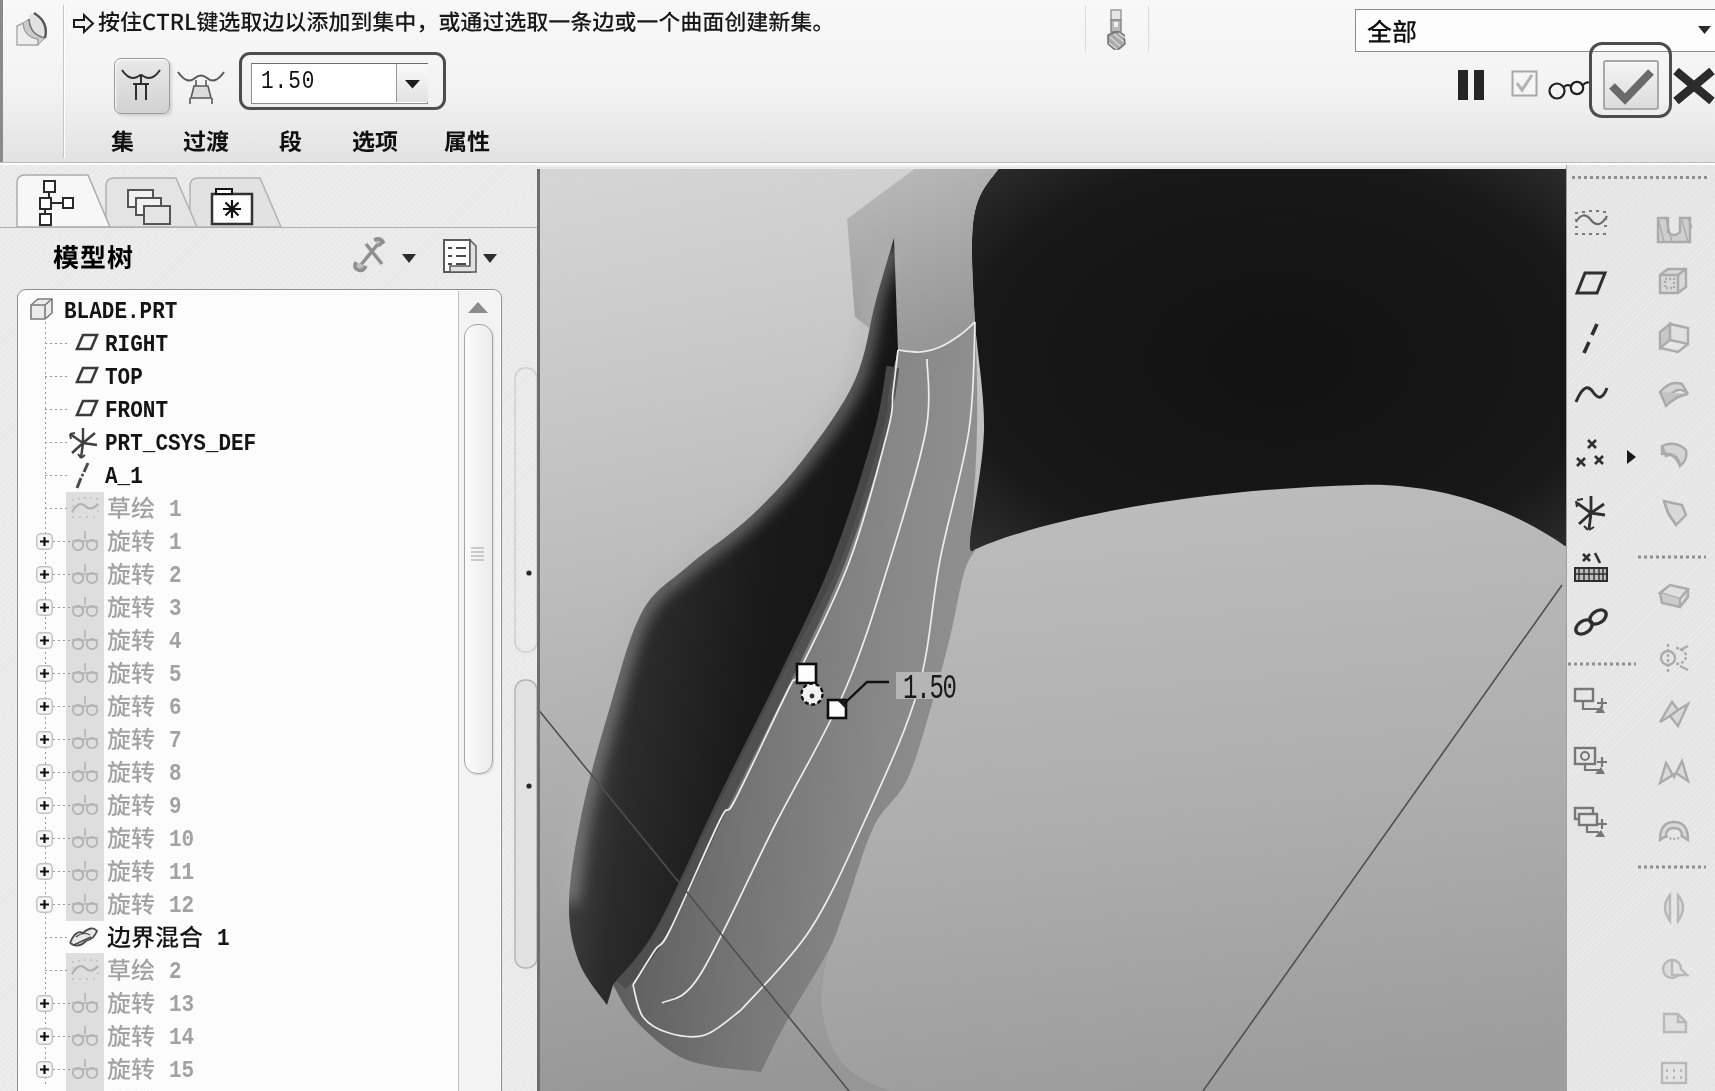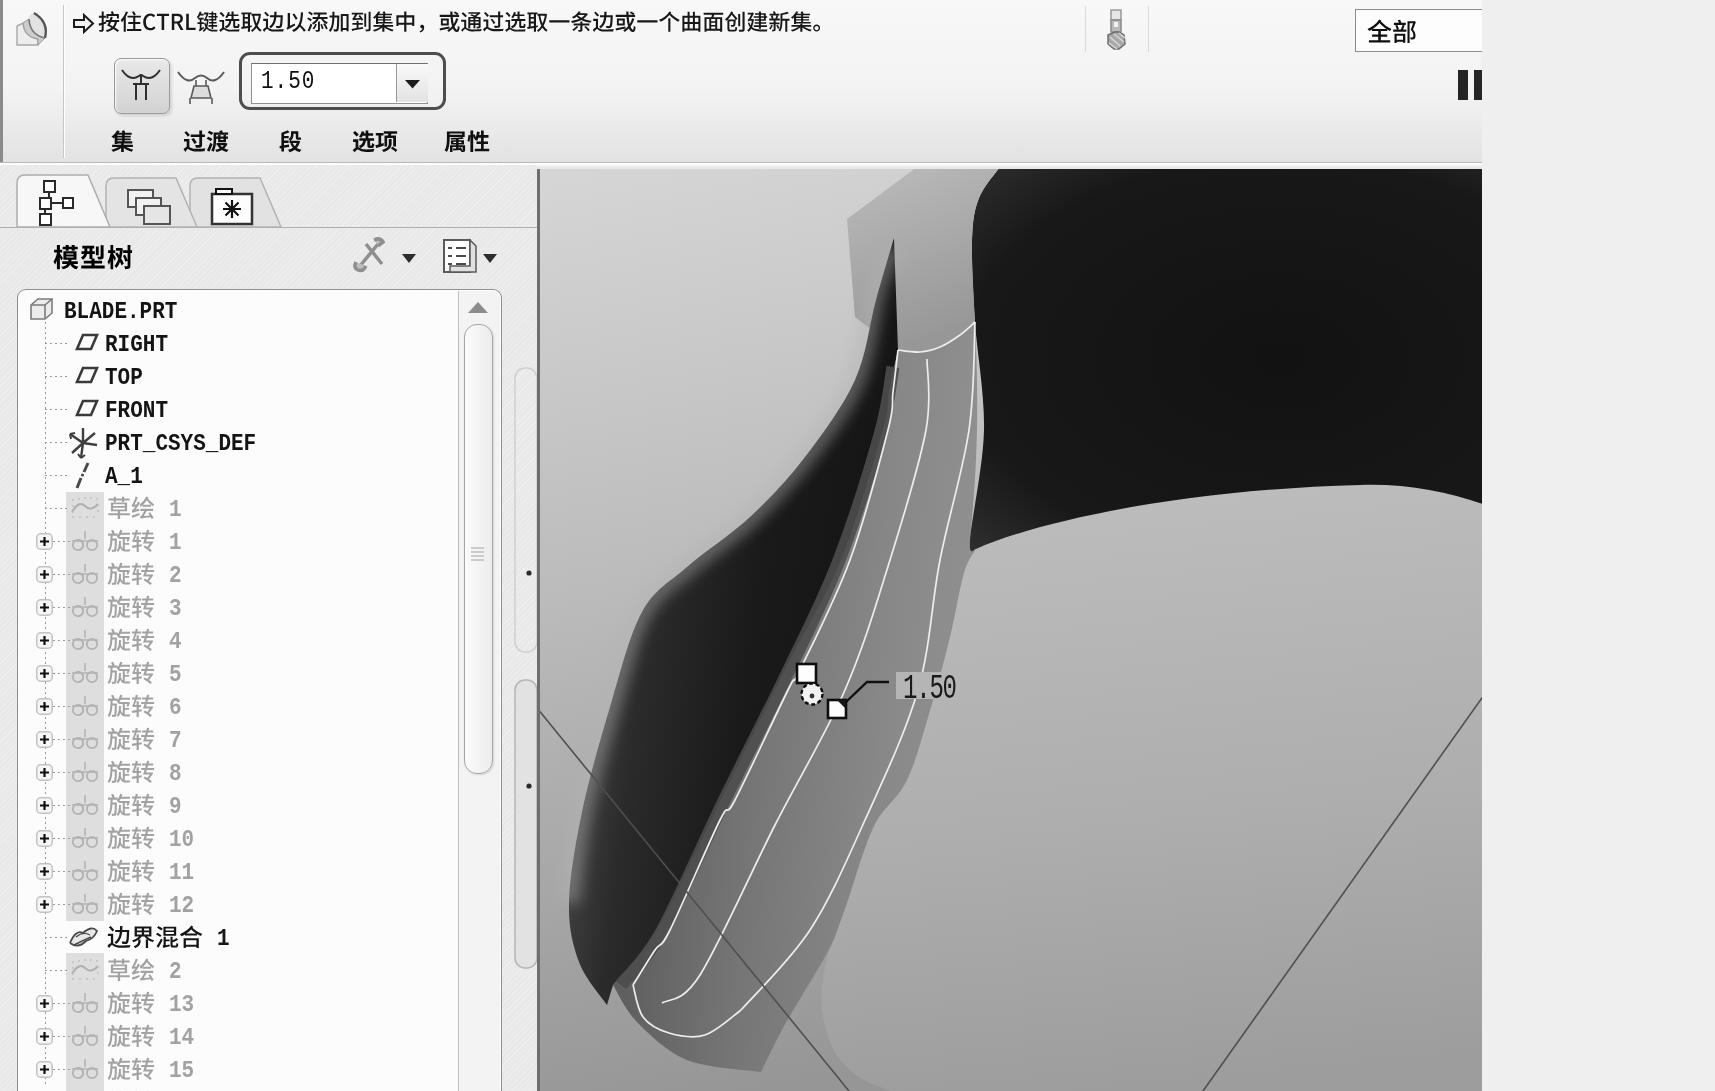--- a/index.html
+++ b/index.html
@@ -1,15 +1,15 @@
 <!DOCTYPE html>
 <html><head><meta charset="utf-8"><style>
 html,body{margin:0;padding:0}
 body{width:1715px;height:1091px;overflow:hidden;font-family:"Liberation Sans",sans-serif;background:#efefef;-webkit-font-smoothing:antialiased}
-#w{position:relative;width:1482px;height:1091px;overflow:hidden}
+#w{position:relative;width:1715px;height:1091px;overflow:hidden}
 .a{position:absolute}
 .ct{position:absolute;overflow:visible}
 .mono{font-family:"Liberation Mono",monospace}
 </style></head><body>
 <div id="w">
 <svg width="0" height="0" style="position:absolute">
       <defs>
 <g id="g_msg">
           <path d="M16.8 -8.1C16.4 -6.2 15.8 -4.8 14.9 -3.6C13.8 -4.1 12.8 -4.7 11.8 -5.2C12.2 -6.1 12.7 -7.1 13.1 -8.1ZM3.7 -18.6V-14.3H0.9V-12.3H3.7V-7.2C2.5 -6.9 1.5 -6.6 0.6 -6.4L1.0 -4.3L3.7 -5.1V-0.4C3.7 -0.1 3.6 -0.0 3.3 -0.0C3.0 0.0 2.1 0.0 1.1 -0.0C1.4 0.5 1.7 1.3 1.7 1.8C3.2 1.8 4.2 1.8 4.8 1.5C5.5 1.2 5.7 0.6 5.7 -0.4V-5.7L8.3 -6.6L8.1 -8.1H10.8C10.3 -6.8 9.6 -5.5 9.1 -4.5C10.4 -3.8 11.9 -3.0 13.4 -2.2C12.0 -1.1 10.1 -0.4 7.8 0.1C8.2 0.5 8.6 1.4 8.8 1.9C11.5 1.2 13.6 0.3 15.2 -1.1C17.0 0.0 18.6 1.0 19.6 1.9L21.1 0.3C20.0 -0.5 18.4 -1.6 16.7 -2.6C17.8 -4.0 18.5 -5.8 19.0 -8.1H21.2V-10.0H13.8C14.2 -11.0 14.6 -12.0 14.8 -13.0L12.7 -13.2C12.4 -12.2 12.0 -11.1 11.6 -10.0H7.8V-8.4L5.7 -7.8V-12.3H7.9V-14.3H5.7V-18.6ZM8.4 -15.9V-11.4H10.4V-14.0H18.9V-11.4H20.9V-15.9H15.9C15.6 -16.7 15.3 -17.8 15.0 -18.7L12.9 -18.3C13.2 -17.6 13.4 -16.7 13.6 -15.9Z M34.0 -18.0C34.7 -16.9 35.5 -15.3 35.8 -14.4L37.8 -15.2C37.5 -16.1 36.7 -17.6 35.9 -18.7ZM27.9 -18.5C26.8 -15.2 24.8 -12.0 22.7 -9.9C23.0 -9.4 23.6 -8.3 23.8 -7.8C24.4 -8.4 25.1 -9.1 25.7 -9.9V1.8H27.8V-13.2C28.6 -14.7 29.3 -16.3 30.0 -17.9ZM29.0 -0.9V1.1H43.3V-0.9H37.3V-5.9H42.3V-7.9H37.3V-12.4H42.9V-14.3H29.5V-12.4H35.2V-7.9H30.3V-5.9H35.2V-0.9Z M52.4 0.3C54.6 0.3 56.2 -0.5 57.5 -2.0L56.1 -3.7C55.2 -2.6 54.0 -1.9 52.6 -1.9C49.7 -1.9 47.9 -4.3 47.9 -8.1C47.9 -11.9 49.8 -14.3 52.6 -14.3C53.9 -14.3 54.9 -13.7 55.8 -12.8L57.2 -14.5C56.2 -15.5 54.6 -16.5 52.6 -16.5C48.5 -16.5 45.2 -13.3 45.2 -8.1C45.2 -2.8 48.4 0.3 52.4 0.3Z M63.6 0.0H66.2V-14.1H71.0V-16.2H58.9V-14.1H63.6Z M76.3 -8.6V-14.1H78.8C81.1 -14.1 82.4 -13.5 82.4 -11.5C82.4 -9.5 81.1 -8.6 78.8 -8.6ZM82.6 0.0H85.5L81.6 -6.9C83.6 -7.5 84.9 -9.0 84.9 -11.5C84.9 -15.0 82.4 -16.2 79.1 -16.2H73.8V0.0H76.3V-6.5H79.0Z M88.2 0.0H97.6V-2.2H90.8V-16.2H88.2Z M99.5 -7.8V-5.9H101.8V-2.1C101.8 -1.0 101.1 -0.2 100.7 0.1C101.0 0.5 101.6 1.2 101.8 1.6C102.1 1.2 102.7 0.7 106.1 -1.8C105.9 -2.1 105.7 -2.8 105.5 -3.3L103.5 -2.0V-5.9H105.9V-7.8H103.5V-10.4H105.7V-12.2H100.7C101.1 -12.9 101.6 -13.6 102.0 -14.4H105.7V-16.3H102.8C103.1 -16.9 103.3 -17.5 103.5 -18.1L101.7 -18.6C101.1 -16.5 100.1 -14.4 98.8 -13.0C99.2 -12.6 99.8 -11.8 100.0 -11.4L100.3 -11.7V-10.4H101.8V-7.8ZM111.2 -16.9V-15.4H113.6V-13.9H110.5V-12.4H113.6V-10.9H111.2V-9.4H113.6V-8.0H111.1V-6.4H113.6V-4.9H110.5V-3.3H113.6V-0.9H115.2V-3.3H119.1V-4.9H115.2V-6.4H118.6V-8.0H115.2V-9.4H118.3V-12.4H119.6V-13.9H118.3V-16.9H115.2V-18.5H113.6V-16.9ZM115.2 -12.4H116.9V-10.9H115.2ZM115.2 -13.9V-15.4H116.9V-13.9ZM106.4 -8.8C106.4 -9.0 106.6 -9.1 106.8 -9.2H108.9C108.7 -7.7 108.5 -6.3 108.2 -5.0C107.9 -5.7 107.6 -6.5 107.4 -7.4L106.1 -6.8C106.5 -5.3 106.9 -4.0 107.5 -3.0C106.8 -1.4 105.9 -0.2 104.7 0.5C105.1 0.9 105.5 1.6 105.7 2.0C106.9 1.2 107.9 0.1 108.6 -1.3C110.5 0.9 113.0 1.5 116.0 1.5H119.1C119.2 1.0 119.5 0.2 119.7 -0.2C118.9 -0.2 116.7 -0.2 116.1 -0.2C113.5 -0.2 111.0 -0.7 109.3 -3.0C110.0 -5.1 110.4 -7.6 110.6 -10.9L109.6 -11.0L109.3 -11.0H108.3C109.2 -12.6 110.1 -14.8 110.8 -16.9L109.7 -17.6L109.1 -17.4H106.1V-15.5H108.5C107.9 -13.7 107.2 -12.1 106.9 -11.6C106.5 -10.9 106.0 -10.3 105.6 -10.2C105.8 -9.9 106.3 -9.2 106.4 -8.8Z M121.5 -16.7C122.8 -15.6 124.3 -14.1 124.9 -13.0L126.6 -14.3C125.9 -15.4 124.4 -16.9 123.1 -17.9ZM130.0 -17.9C129.4 -16.0 128.5 -14.0 127.3 -12.8C127.8 -12.5 128.7 -12.0 129.0 -11.7C129.5 -12.3 130.0 -13.0 130.5 -13.9H133.5V-10.9H127.4V-9.1H131.2C130.9 -6.6 130.0 -4.6 126.8 -3.5C127.3 -3.1 127.9 -2.3 128.1 -1.8C131.8 -3.3 132.9 -5.8 133.3 -9.1H135.2V-4.6C135.2 -2.6 135.6 -2.0 137.4 -2.0C137.8 -2.0 139.0 -2.0 139.4 -2.0C140.9 -2.0 141.4 -2.7 141.6 -5.6C141.0 -5.7 140.2 -6.0 139.8 -6.4C139.7 -4.2 139.6 -3.9 139.2 -3.9C138.9 -3.9 138.0 -3.9 137.8 -3.9C137.3 -3.9 137.2 -4.0 137.2 -4.6V-9.1H141.3V-10.9H135.6V-13.9H140.4V-15.6H135.6V-18.5H133.5V-15.6H131.3C131.5 -16.2 131.7 -16.9 131.9 -17.5ZM126.1 -10.1H121.5V-8.2H124.1V-2.0C123.2 -1.5 122.2 -0.7 121.2 0.1L122.6 2.0C123.8 0.6 125.0 -0.6 125.9 -0.6C126.3 -0.6 127.0 0.0 127.9 0.5C129.4 1.4 131.1 1.6 133.7 1.6C135.9 1.6 139.4 1.5 141.1 1.4C141.1 0.8 141.5 -0.2 141.7 -0.7C139.5 -0.5 136.1 -0.3 133.8 -0.3C131.4 -0.3 129.6 -0.4 128.2 -1.3C127.2 -1.8 126.7 -2.4 126.1 -2.5Z M160.8 -14.2C160.3 -11.3 159.5 -8.6 158.5 -6.4C157.5 -8.7 156.8 -11.4 156.3 -14.2ZM153.5 -16.2V-14.2H154.5C155.1 -10.4 156.0 -7.1 157.3 -4.3C156.1 -2.3 154.6 -0.7 152.9 0.3C153.3 0.7 153.9 1.4 154.2 1.9C155.8 0.8 157.2 -0.6 158.4 -2.3C159.5 -0.7 160.8 0.7 162.3 1.7C162.6 1.2 163.3 0.4 163.7 0.1C162.1 -0.9 160.7 -2.4 159.6 -4.2C161.3 -7.2 162.4 -11.1 163.0 -15.9L161.7 -16.2L161.3 -16.2ZM143.2 -3.0 143.6 -1.0 149.9 -2.1V1.8H152.0V-2.5L153.9 -2.9L153.8 -4.6L152.0 -4.3V-15.7H153.4V-17.6H143.4V-15.7H144.8V-3.3ZM146.7 -15.7H149.9V-13.0H146.7ZM146.7 -11.2H149.9V-8.4H146.7ZM146.7 -6.6H149.9V-4.0L146.7 -3.5Z M166.1 -17.2C167.2 -16.0 168.7 -14.4 169.3 -13.4L171.1 -14.7C170.3 -15.7 168.8 -17.2 167.7 -18.3ZM176.3 -18.3C176.3 -17.1 176.3 -15.9 176.2 -14.8H171.9V-12.7H176.1C175.7 -8.8 174.6 -5.5 171.2 -3.3C171.8 -3.0 172.4 -2.3 172.7 -1.8C176.5 -4.3 177.8 -8.2 178.3 -12.7H182.6C182.4 -7.1 182.1 -4.8 181.6 -4.2C181.4 -4.0 181.1 -3.9 180.7 -3.9C180.2 -3.9 179.0 -3.9 177.7 -4.0C178.1 -3.4 178.4 -2.5 178.4 -1.9C179.7 -1.8 180.9 -1.8 181.6 -1.9C182.4 -2.0 183.0 -2.2 183.5 -2.9C184.2 -3.8 184.5 -6.5 184.8 -13.8C184.8 -14.1 184.8 -14.8 184.8 -14.8H178.4C178.5 -15.9 178.5 -17.1 178.6 -18.3ZM170.0 -11.2H165.2V-9.1H167.9V-2.7C167.0 -2.3 165.9 -1.3 164.8 -0.1L166.3 2.0C167.2 0.5 168.2 -0.9 168.9 -0.9C169.4 -0.9 170.2 -0.2 171.1 0.4C172.7 1.4 174.6 1.6 177.5 1.6C179.8 1.6 183.7 1.5 185.2 1.4C185.3 0.7 185.6 -0.4 185.9 -0.9C183.7 -0.6 180.1 -0.4 177.6 -0.4C175.0 -0.4 173.0 -0.6 171.5 -1.5C170.9 -1.9 170.4 -2.3 170.0 -2.5Z M194.4 -15.5C195.7 -13.9 197.1 -11.6 197.7 -10.2L199.6 -11.3C198.9 -12.7 197.5 -14.8 196.2 -16.4ZM202.9 -17.7C202.5 -8.1 200.9 -2.6 194.1 0.2C194.5 0.6 195.4 1.5 195.6 2.0C198.4 0.7 200.4 -1.0 201.8 -3.2C203.4 -1.5 205.1 0.4 205.9 1.8L207.8 0.4C206.7 -1.1 204.6 -3.3 202.8 -5.1C204.2 -8.3 204.8 -12.4 205.1 -17.6ZM189.4 -0.2C190.0 -0.7 190.9 -1.3 197.2 -4.5C197.1 -4.9 196.8 -5.8 196.7 -6.4L192.0 -4.2V-17.0H189.7V-4.1C189.7 -3.0 188.8 -2.2 188.3 -1.9C188.6 -1.5 189.2 -0.7 189.4 -0.2Z M217.2 -6.3C216.7 -4.6 215.8 -2.8 214.5 -1.7L216.0 -0.6C217.4 -1.9 218.3 -3.9 218.8 -5.7ZM222.4 -5.4C223.0 -3.9 223.7 -2.0 223.8 -0.7L225.5 -1.4C225.3 -2.6 224.6 -4.5 223.9 -6.0ZM225.1 -6.0C226.3 -4.3 227.6 -2.0 228.1 -0.5L229.8 -1.4C229.2 -2.9 228.0 -5.1 226.8 -6.8ZM220.0 -8.6V-0.3C220.0 -0.1 219.9 -0.0 219.6 -0.0C219.3 0.0 218.4 0.0 217.4 -0.0C217.7 0.5 217.9 1.3 218.0 1.8C219.4 1.8 220.4 1.8 221.1 1.5C221.7 1.2 221.9 0.7 221.9 -0.3V-8.6ZM210.1 -16.9C211.4 -16.3 213.0 -15.3 213.7 -14.5L214.9 -16.2C214.1 -16.9 212.6 -17.8 211.3 -18.4ZM209.1 -10.9C210.4 -10.4 212.0 -9.4 212.7 -8.7L213.9 -10.4C213.1 -11.1 211.6 -12.0 210.3 -12.5ZM209.6 0.4 211.4 1.6C212.4 -0.5 213.5 -3.0 214.3 -5.2L212.6 -6.4C211.7 -4.0 210.5 -1.2 209.6 0.4ZM215.6 -17.4V-15.4H220.2C220.0 -14.6 219.8 -13.7 219.4 -12.9H214.6V-11.0H218.4C217.3 -9.3 215.9 -8.0 213.9 -7.0C214.3 -6.6 214.9 -5.9 215.2 -5.5C217.7 -6.7 219.5 -8.7 220.7 -11.0H223.1C224.4 -8.8 226.4 -6.9 228.5 -5.9C228.8 -6.4 229.4 -7.1 229.9 -7.5C228.1 -8.2 226.4 -9.5 225.3 -11.0H229.5V-12.9H221.6C221.9 -13.7 222.2 -14.6 222.4 -15.4H228.7V-17.4Z M242.8 -15.9V1.5H244.8V-0.1H248.5V1.3H250.6V-15.9ZM244.8 -2.1V-13.9H248.5V-2.1ZM234.4 -18.3 234.4 -14.5H231.5V-12.5H234.3C234.2 -7.1 233.6 -2.5 230.9 0.4C231.4 0.7 232.1 1.4 232.5 1.9C235.4 -1.4 236.1 -6.5 236.4 -12.5H239.2C239.1 -4.5 238.9 -1.6 238.4 -0.9C238.2 -0.6 238.0 -0.6 237.7 -0.6C237.3 -0.6 236.4 -0.6 235.4 -0.7C235.8 -0.1 236.0 0.8 236.0 1.4C237.0 1.5 238.0 1.5 238.7 1.4C239.3 1.3 239.8 1.1 240.2 0.4C240.9 -0.6 241.1 -3.9 241.3 -13.5C241.3 -13.8 241.3 -14.5 241.3 -14.5H236.4L236.5 -18.3Z M266.3 -16.6V-3.3H268.2V-16.6ZM270.6 -18.3V-1.1C270.6 -0.7 270.5 -0.6 270.1 -0.5C269.7 -0.5 268.5 -0.5 267.3 -0.6C267.6 -0.0 267.9 0.9 268.0 1.4C269.7 1.4 270.9 1.4 271.6 1.1C272.4 0.7 272.6 0.1 272.6 -1.1V-18.3ZM253.6 -1.1 254.1 0.9C257.0 0.3 261.2 -0.5 265.1 -1.2L265.0 -3.0L260.5 -2.2V-5.3H264.8V-7.1H260.5V-9.3H258.6V-7.1H254.4V-5.3H258.6V-1.9C256.7 -1.6 255.0 -1.3 253.6 -1.1ZM255.0 -9.5C255.6 -9.8 256.4 -9.9 263.0 -10.4C263.2 -10.0 263.4 -9.5 263.6 -9.2L265.2 -10.3C264.6 -11.5 263.2 -13.5 262.0 -15.0L260.5 -14.1C261.0 -13.5 261.5 -12.8 261.9 -12.1L257.0 -11.7C257.9 -12.8 258.7 -14.1 259.3 -15.4H265.2V-17.2H253.8V-15.4H257.0C256.4 -14.0 255.6 -12.8 255.4 -12.4C255.0 -11.9 254.6 -11.5 254.3 -11.4C254.5 -10.9 254.8 -9.9 255.0 -9.5Z M284.3 -6.3V-5.0H275.5V-3.3H282.5C280.4 -1.9 277.5 -0.7 274.9 -0.1C275.3 0.4 275.9 1.1 276.2 1.6C278.9 0.9 282.0 -0.7 284.3 -2.5V1.8H286.4V-2.5C288.6 -0.8 291.7 0.7 294.4 1.5C294.7 1.0 295.3 0.2 295.7 -0.2C293.1 -0.8 290.3 -1.9 288.2 -3.3H295.2V-5.0H286.4V-6.3ZM285.1 -12.0V-10.8H280.1V-12.0ZM284.6 -18.1C284.9 -17.6 285.2 -16.9 285.4 -16.3H281.1C281.5 -17.0 281.9 -17.6 282.3 -18.2L280.1 -18.6C279.2 -16.7 277.4 -14.3 274.9 -12.5C275.4 -12.2 276.1 -11.6 276.4 -11.2C277.0 -11.6 277.5 -12.1 278.0 -12.6V-5.9H280.1V-6.5H294.6V-8.1H287.1V-9.4H293.1V-10.8H287.1V-12.0H293.1V-13.5H287.1V-14.7H294.0V-16.3H287.6C287.4 -17.0 286.9 -18.0 286.5 -18.7ZM285.1 -13.5H280.1V-14.7H285.1ZM285.1 -9.4V-8.1H280.1V-9.4Z M306.2 -18.6V-14.7H298.4V-3.9H300.5V-5.2H306.2V1.8H308.4V-5.2H314.2V-4.0H316.3V-14.7H308.4V-18.6ZM300.5 -7.3V-12.6H306.2V-7.3ZM314.2 -7.3H308.4V-12.6H314.2Z M322.2 2.6C324.7 1.8 326.2 -0.1 326.2 -2.5C326.2 -4.2 325.5 -5.2 324.1 -5.2C323.1 -5.2 322.2 -4.6 322.2 -3.5C322.2 -2.4 323.1 -1.7 324.1 -1.7L324.4 -1.8C324.3 -0.4 323.3 0.6 321.6 1.2Z M341.6 -1.6 342.0 0.5C344.6 -0.1 348.2 -0.9 351.6 -1.6L351.4 -3.6C347.8 -2.9 344.1 -2.1 341.6 -1.6ZM344.8 -9.6H348.8V-6.4H344.8ZM342.9 -11.4V-4.6H350.8V-11.4ZM341.7 -15.2V-13.1H352.5C352.8 -9.7 353.3 -6.4 354.1 -3.8C352.7 -2.1 351.0 -0.7 349.1 0.3C349.6 0.7 350.4 1.5 350.7 1.9C352.3 1.0 353.6 -0.2 354.9 -1.5C355.8 0.6 357.1 1.9 358.7 1.9C360.5 1.9 361.3 0.8 361.6 -3.1C361.0 -3.3 360.3 -3.8 359.8 -4.3C359.7 -1.5 359.4 -0.3 358.9 -0.3C358.0 -0.3 357.2 -1.5 356.5 -3.5C358.1 -5.7 359.3 -8.3 360.3 -11.3L358.2 -11.8C357.6 -9.7 356.8 -7.8 355.7 -6.1C355.3 -8.1 354.9 -10.5 354.7 -13.1H361.1V-15.2H359.4L360.5 -16.4C359.7 -17.1 358.2 -18.0 356.9 -18.5L355.7 -17.3C356.8 -16.7 358.1 -15.9 359.0 -15.2H354.6C354.5 -16.3 354.5 -17.4 354.5 -18.5H352.3C352.3 -17.4 352.3 -16.3 352.4 -15.2Z M363.6 -16.5C364.9 -15.4 366.6 -13.8 367.4 -12.7L368.9 -14.1C368.1 -15.1 366.3 -16.7 365.0 -17.7ZM368.2 -10.3H363.2V-8.3H366.2V-2.5C365.2 -2.1 364.1 -1.2 363.1 -0.1L364.4 1.7C365.4 0.3 366.5 -1.0 367.2 -1.0C367.7 -1.0 368.4 -0.3 369.3 0.2C370.9 1.1 372.7 1.4 375.4 1.4C377.8 1.4 381.6 1.3 383.2 1.1C383.2 0.6 383.5 -0.3 383.7 -0.9C381.5 -0.6 378.0 -0.4 375.5 -0.4C373.0 -0.4 371.1 -0.5 369.7 -1.4C369.0 -1.8 368.6 -2.2 368.2 -2.4ZM370.4 -17.8V-16.2H379.1C378.3 -15.6 377.4 -15.0 376.6 -14.6C375.5 -15.1 374.4 -15.5 373.5 -15.8L372.2 -14.7C373.3 -14.2 374.7 -13.6 376.0 -13.0H370.3V-1.6H372.3V-5.1H375.5V-1.7H377.3V-5.1H380.6V-3.6C380.6 -3.3 380.6 -3.3 380.3 -3.2C380.0 -3.2 379.2 -3.2 378.3 -3.3C378.5 -2.8 378.8 -2.1 378.8 -1.6C380.2 -1.6 381.2 -1.6 381.8 -1.9C382.5 -2.2 382.6 -2.6 382.6 -3.6V-13.0H379.7L379.7 -13.1C379.3 -13.3 378.9 -13.6 378.3 -13.8C379.9 -14.7 381.5 -15.8 382.6 -16.9L381.3 -17.9L380.9 -17.8ZM380.6 -11.5V-9.9H377.3V-11.5ZM372.3 -8.4H375.5V-6.7H372.3ZM372.3 -9.9V-11.5H375.5V-9.9ZM380.6 -8.4V-6.7H377.3V-8.4Z M385.9 -16.9C387.1 -15.7 388.5 -14.1 389.1 -13.0L390.9 -14.2C390.2 -15.3 388.7 -16.8 387.5 -17.9ZM392.6 -10.4C393.7 -9.0 395.0 -7.1 395.6 -6.0L397.4 -7.0C396.7 -8.2 395.3 -10.0 394.2 -11.3ZM390.3 -10.4H385.4V-8.4H388.2V-3.0C387.3 -2.7 386.1 -1.8 385.0 -0.5L386.5 1.5C387.4 0.1 388.5 -1.3 389.2 -1.3C389.7 -1.3 390.4 -0.6 391.4 0.0C392.9 0.9 394.8 1.2 397.6 1.2C399.7 1.2 403.5 1.0 405.0 0.9C405.1 0.3 405.4 -0.7 405.7 -1.3C403.5 -1.1 400.1 -0.9 397.6 -0.9C395.2 -0.9 393.2 -1.0 391.8 -1.9C391.1 -2.3 390.7 -2.6 390.3 -2.9ZM400.1 -18.5V-14.7H391.7V-12.7H400.1V-4.6C400.1 -4.3 399.9 -4.1 399.5 -4.1C399.0 -4.1 397.5 -4.1 395.9 -4.2C396.2 -3.6 396.6 -2.7 396.7 -2.0C398.7 -2.0 400.2 -2.1 401.0 -2.4C401.9 -2.8 402.2 -3.3 402.2 -4.6V-12.7H405.1V-14.7H402.2V-18.5Z M407.5 -16.7C408.8 -15.6 410.3 -14.1 410.9 -13.0L412.6 -14.3C411.9 -15.4 410.4 -16.9 409.1 -17.9ZM416.0 -17.9C415.4 -16.0 414.5 -14.0 413.3 -12.8C413.8 -12.5 414.7 -12.0 415.0 -11.7C415.5 -12.3 416.0 -13.0 416.5 -13.9H419.5V-10.9H413.4V-9.1H417.2C416.9 -6.6 416.0 -4.6 412.8 -3.5C413.3 -3.1 413.9 -2.3 414.1 -1.8C417.8 -3.3 418.9 -5.8 419.3 -9.1H421.2V-4.6C421.2 -2.6 421.6 -2.0 423.4 -2.0C423.8 -2.0 425.0 -2.0 425.4 -2.0C426.9 -2.0 427.4 -2.7 427.6 -5.6C427.0 -5.7 426.2 -6.0 425.8 -6.4C425.7 -4.2 425.6 -3.9 425.2 -3.9C424.9 -3.9 424.0 -3.9 423.8 -3.9C423.3 -3.9 423.2 -4.0 423.2 -4.6V-9.1H427.3V-10.9H421.6V-13.9H426.4V-15.6H421.6V-18.5H419.5V-15.6H417.3C417.5 -16.2 417.7 -16.9 417.9 -17.5ZM412.1 -10.1H407.5V-8.2H410.1V-2.0C409.2 -1.5 408.2 -0.7 407.2 0.1L408.6 2.0C409.8 0.6 411.0 -0.6 411.9 -0.6C412.3 -0.6 413.0 0.0 413.9 0.5C415.4 1.4 417.1 1.6 419.7 1.6C421.9 1.6 425.4 1.5 427.1 1.4C427.1 0.8 427.5 -0.2 427.7 -0.7C425.5 -0.5 422.1 -0.3 419.8 -0.3C417.4 -0.3 415.6 -0.4 414.2 -1.3C413.2 -1.8 412.7 -2.4 412.1 -2.5Z M446.8 -14.2C446.3 -11.3 445.5 -8.6 444.5 -6.4C443.5 -8.7 442.8 -11.4 442.3 -14.2ZM439.5 -16.2V-14.2H440.5C441.1 -10.4 442.0 -7.1 443.3 -4.3C442.1 -2.3 440.6 -0.7 438.9 0.3C439.3 0.7 439.9 1.4 440.2 1.9C441.8 0.8 443.2 -0.6 444.4 -2.3C445.5 -0.7 446.8 0.7 448.3 1.7C448.6 1.2 449.3 0.4 449.7 0.1C448.1 -0.9 446.7 -2.4 445.6 -4.2C447.3 -7.2 448.4 -11.1 449.0 -15.9L447.7 -16.2L447.3 -16.2ZM429.2 -3.0 429.6 -1.0 435.9 -2.1V1.8H438.0V-2.5L439.9 -2.9L439.8 -4.6L438.0 -4.3V-15.7H439.4V-17.6H429.4V-15.7H430.8V-3.3ZM432.7 -15.7H435.9V-13.0H432.7ZM432.7 -11.2H435.9V-8.4H432.7ZM432.7 -6.6H435.9V-4.0L432.7 -3.5Z M451.3 -9.7V-7.4H471.5V-9.7Z M478.7 -4.0C477.6 -2.7 475.7 -1.2 474.2 -0.4C474.6 -0.1 475.3 0.6 475.6 1.1C477.1 0.1 479.2 -1.7 480.3 -3.2ZM486.2 -2.9C487.7 -1.7 489.4 0.1 490.2 1.2L491.8 0.0C491.0 -1.1 489.1 -2.8 487.7 -4.0ZM486.7 -14.9C485.8 -13.9 484.7 -13.0 483.4 -12.2C482.1 -13.0 481.0 -13.8 480.1 -14.8L480.1 -14.9ZM480.5 -18.6C479.4 -16.6 477.1 -14.4 473.9 -12.9C474.4 -12.6 475.0 -11.8 475.4 -11.4C476.6 -12.0 477.8 -12.8 478.7 -13.6C479.5 -12.7 480.4 -11.9 481.4 -11.2C478.9 -10.1 476.0 -9.4 473.1 -9.0C473.4 -8.5 473.8 -7.7 474.0 -7.1C477.3 -7.7 480.6 -8.6 483.4 -10.0C486.0 -8.7 489.0 -7.8 492.4 -7.3C492.7 -7.9 493.2 -8.8 493.7 -9.2C490.6 -9.6 487.8 -10.2 485.5 -11.2C487.3 -12.5 488.9 -14.0 489.9 -15.9L488.5 -16.7L488.1 -16.7H481.7C482.1 -17.2 482.4 -17.7 482.8 -18.2ZM482.3 -8.5V-6.4H475.6V-4.6H482.3V-0.3C482.3 -0.1 482.2 -0.0 481.9 -0.0C481.7 0.0 480.7 0.0 480.0 -0.0C480.2 0.5 480.5 1.2 480.6 1.8C481.9 1.8 482.8 1.8 483.5 1.5C484.2 1.2 484.4 0.7 484.4 -0.3V-4.6H491.3V-6.4H484.4V-8.5Z M496.1 -17.2C497.2 -16.0 498.7 -14.4 499.3 -13.4L501.1 -14.7C500.3 -15.7 498.8 -17.2 497.7 -18.3ZM506.3 -18.3C506.3 -17.1 506.3 -15.9 506.2 -14.8H501.9V-12.7H506.1C505.7 -8.8 504.6 -5.5 501.2 -3.3C501.8 -3.0 502.4 -2.3 502.7 -1.8C506.5 -4.3 507.8 -8.2 508.3 -12.7H512.6C512.4 -7.1 512.1 -4.8 511.6 -4.2C511.4 -4.0 511.1 -3.9 510.7 -3.9C510.2 -3.9 509.0 -3.9 507.7 -4.0C508.1 -3.4 508.4 -2.5 508.4 -1.9C509.7 -1.8 510.9 -1.8 511.6 -1.9C512.4 -2.0 513.0 -2.2 513.5 -2.9C514.2 -3.8 514.5 -6.5 514.8 -13.8C514.8 -14.1 514.8 -14.8 514.8 -14.8H508.4C508.5 -15.9 508.5 -17.1 508.6 -18.3ZM500.0 -11.2H495.2V-9.1H497.9V-2.7C497.0 -2.3 495.9 -1.3 494.8 -0.1L496.3 2.0C497.2 0.5 498.2 -0.9 498.9 -0.9C499.4 -0.9 500.2 -0.2 501.1 0.4C502.7 1.4 504.6 1.6 507.5 1.6C509.8 1.6 513.7 1.5 515.2 1.4C515.3 0.7 515.6 -0.4 515.9 -0.9C513.7 -0.6 510.1 -0.4 507.6 -0.4C505.0 -0.4 503.0 -0.6 501.5 -1.5C500.9 -1.9 500.4 -2.3 500.0 -2.5Z M517.6 -1.6 518.0 0.5C520.6 -0.1 524.2 -0.9 527.6 -1.6L527.4 -3.6C523.8 -2.9 520.1 -2.1 517.6 -1.6ZM520.8 -9.6H524.8V-6.4H520.8ZM518.9 -11.4V-4.6H526.8V-11.4ZM517.7 -15.2V-13.1H528.5C528.8 -9.7 529.3 -6.4 530.1 -3.8C528.7 -2.1 527.0 -0.7 525.1 0.3C525.6 0.7 526.4 1.5 526.7 1.9C528.3 1.0 529.6 -0.2 530.9 -1.5C531.8 0.6 533.1 1.9 534.7 1.9C536.5 1.9 537.3 0.8 537.6 -3.1C537.0 -3.3 536.3 -3.8 535.8 -4.3C535.7 -1.5 535.4 -0.3 534.9 -0.3C534.0 -0.3 533.2 -1.5 532.5 -3.5C534.1 -5.7 535.3 -8.3 536.3 -11.3L534.2 -11.8C533.6 -9.7 532.8 -7.8 531.7 -6.1C531.3 -8.1 530.9 -10.5 530.7 -13.1H537.1V-15.2H535.4L536.5 -16.4C535.7 -17.1 534.2 -18.0 532.9 -18.5L531.7 -17.3C532.8 -16.7 534.1 -15.9 535.0 -15.2H530.6C530.5 -16.3 530.5 -17.4 530.5 -18.5H528.3C528.3 -17.4 528.3 -16.3 528.4 -15.2Z M539.3 -9.7V-7.4H559.5V-9.7Z M570.3 -11.8V1.8H572.4V-11.8ZM571.4 -18.6C569.2 -14.9 565.2 -11.9 561.0 -10.2C561.6 -9.7 562.2 -8.8 562.6 -8.2C565.9 -9.8 569.0 -12.1 571.4 -15.0C574.6 -11.6 577.4 -9.7 580.3 -8.2C580.6 -8.9 581.2 -9.7 581.8 -10.1C578.8 -11.5 575.7 -13.4 572.6 -16.7L573.3 -17.7Z M594.9 -18.3V-14.2H591.6V-18.3H589.6V-14.2H584.4V1.8H586.4V0.5H600.4V1.8H602.4V-14.2H596.9V-18.3ZM586.4 -1.5V-5.9H589.6V-1.5ZM600.4 -1.5H596.9V-5.9H600.4ZM591.6 -1.5V-5.9H594.9V-1.5ZM586.4 -7.9V-12.2H589.6V-7.9ZM600.4 -7.9H596.9V-12.2H600.4ZM591.6 -7.9V-12.2H594.9V-7.9Z M613.2 -7.2H617.3V-5.0H613.2ZM613.2 -8.8V-10.9H617.3V-8.8ZM613.2 -3.4H617.3V-1.2H613.2ZM605.6 -17.2V-15.2H613.9C613.7 -14.4 613.6 -13.6 613.4 -12.8H606.5V1.8H608.5V0.7H622.1V1.8H624.2V-12.8H615.5L616.3 -15.2H625.2V-17.2ZM608.5 -1.2V-10.9H611.3V-1.2ZM622.1 -1.2H619.2V-10.9H622.1Z M644.5 -18.2V-0.7C644.5 -0.3 644.4 -0.2 643.9 -0.2C643.5 -0.2 642.1 -0.2 640.6 -0.2C640.9 0.4 641.2 1.2 641.3 1.8C643.4 1.8 644.7 1.7 645.5 1.4C646.3 1.1 646.6 0.5 646.6 -0.7V-18.2ZM640.2 -16.0V-3.7H642.2V-16.0ZM630.3 -10.5H629.8C631.3 -11.9 632.6 -13.6 633.6 -15.3C635.1 -13.8 636.6 -11.9 637.6 -10.5ZM633.1 -18.6C631.9 -15.8 629.6 -12.7 626.9 -10.8C627.3 -10.5 628.0 -9.7 628.4 -9.3C628.7 -9.6 629.1 -9.9 629.4 -10.2V-1.3C629.4 0.9 630.1 1.5 632.5 1.5C633.0 1.5 635.8 1.5 636.3 1.5C638.4 1.5 639.0 0.6 639.2 -2.5C638.7 -2.6 637.8 -2.9 637.4 -3.2C637.3 -0.7 637.1 -0.3 636.2 -0.3C635.5 -0.3 633.2 -0.3 632.7 -0.3C631.6 -0.3 631.4 -0.4 631.4 -1.3V-8.7H635.6C635.5 -6.4 635.3 -5.4 635.1 -5.1C634.9 -4.9 634.7 -4.9 634.4 -4.9C634.1 -4.9 633.4 -4.9 632.6 -5.0C632.9 -4.5 633.1 -3.8 633.1 -3.3C634.1 -3.2 634.9 -3.2 635.4 -3.3C636.0 -3.3 636.4 -3.5 636.8 -3.9C637.3 -4.5 637.5 -6.0 637.7 -9.8L637.7 -10.3L638.0 -9.9L639.5 -11.3C638.5 -12.8 636.3 -15.2 634.6 -17.1L635.0 -18.0Z M657.0 -16.8V-15.2H660.9V-13.8H655.7V-12.2H660.9V-10.8H656.8V-9.2H660.9V-7.7H656.7V-6.2H660.9V-4.8H655.8V-3.1H660.9V-1.3H662.9V-3.1H669.0V-4.8H662.9V-6.2H668.2V-7.7H662.9V-9.2H667.8V-12.2H669.2V-13.8H667.8V-16.8H662.9V-18.6H660.9V-16.8ZM662.9 -12.2H665.9V-10.8H662.9ZM662.9 -13.8V-15.2H665.9V-13.8ZM650.4 -8.3C650.4 -8.6 651.0 -8.9 651.4 -9.2H653.8C653.6 -7.4 653.2 -5.9 652.7 -4.6C652.2 -5.4 651.8 -6.4 651.4 -7.6L649.9 -7.0C650.4 -5.3 651.0 -3.8 651.9 -2.7C651.1 -1.4 650.2 -0.3 649.1 0.5C649.5 0.7 650.3 1.5 650.6 1.8C651.6 1.1 652.5 0.1 653.2 -1.2C655.5 0.9 658.6 1.4 662.5 1.4H668.8C669.0 0.8 669.3 -0.1 669.6 -0.5C668.3 -0.5 663.6 -0.5 662.6 -0.5C659.1 -0.5 656.1 -1.0 654.0 -2.9C654.9 -5.0 655.5 -7.6 655.9 -10.8L654.7 -11.0L654.3 -11.0H652.9C653.9 -12.6 655.0 -14.7 656.0 -16.7L654.7 -17.6L653.9 -17.3H649.7V-15.4H653.2C652.4 -13.6 651.4 -11.9 651.1 -11.4C650.6 -10.6 650.0 -10.1 649.6 -10.0C649.9 -9.5 650.3 -8.7 650.4 -8.3Z M678.2 -4.5C678.9 -3.4 679.6 -2.0 680.0 -1.0L681.4 -1.9C681.1 -2.8 680.3 -4.2 679.6 -5.2ZM673.1 -5.1C672.7 -3.8 672.0 -2.5 671.1 -1.6C671.5 -1.3 672.2 -0.8 672.5 -0.5C673.4 -1.6 674.3 -3.2 674.8 -4.7ZM682.5 -16.5V-8.8C682.5 -5.9 682.3 -2.2 680.6 0.4C681.0 0.6 681.8 1.2 682.2 1.6C684.1 -1.2 684.4 -5.6 684.4 -8.8V-9.3H687.3V1.7H689.3V-9.3H691.5V-11.2H684.4V-15.1C686.7 -15.5 689.1 -16.0 690.9 -16.7L689.3 -18.3C687.7 -17.6 684.9 -16.9 682.5 -16.5ZM674.9 -18.2C675.2 -17.6 675.5 -17.0 675.7 -16.3H671.6V-14.6H681.4V-16.3H677.8C677.6 -17.1 677.1 -18.0 676.8 -18.7ZM678.4 -14.6C678.2 -13.6 677.7 -12.3 677.3 -11.4H674.2L675.5 -11.7C675.4 -12.5 675.0 -13.7 674.6 -14.5L672.9 -14.1C673.3 -13.3 673.6 -12.1 673.7 -11.4H671.3V-9.6H675.7V-7.6H671.4V-5.8H675.7V-0.6C675.7 -0.4 675.6 -0.3 675.4 -0.3C675.1 -0.3 674.5 -0.3 673.7 -0.3C674.0 0.2 674.3 0.9 674.3 1.4C675.4 1.4 676.3 1.4 676.8 1.1C677.4 0.8 677.6 0.3 677.6 -0.5V-5.8H681.5V-7.6H677.6V-9.6H681.8V-11.4H679.2C679.6 -12.2 680.0 -13.2 680.3 -14.2Z M702.3 -6.3V-5.0H693.5V-3.3H700.5C698.4 -1.9 695.5 -0.7 692.9 -0.1C693.3 0.4 693.9 1.1 694.2 1.6C696.9 0.9 700.0 -0.7 702.3 -2.5V1.8H704.4V-2.5C706.6 -0.8 709.7 0.7 712.4 1.5C712.7 1.0 713.3 0.2 713.7 -0.2C711.1 -0.8 708.3 -1.9 706.2 -3.3H713.2V-5.0H704.4V-6.3ZM703.1 -12.0V-10.8H698.1V-12.0ZM702.6 -18.1C702.9 -17.6 703.2 -16.9 703.4 -16.3H699.1C699.5 -17.0 699.9 -17.6 700.3 -18.2L698.1 -18.6C697.2 -16.7 695.4 -14.3 692.9 -12.5C693.4 -12.2 694.1 -11.6 694.4 -11.2C695.0 -11.6 695.5 -12.1 696.0 -12.6V-5.9H698.1V-6.5H712.6V-8.1H705.1V-9.4H711.1V-10.8H705.1V-12.0H711.1V-13.5H705.1V-14.7H712.0V-16.3H705.6C705.4 -17.0 704.9 -18.0 704.5 -18.7ZM703.1 -13.5H698.1V-14.7H703.1ZM703.1 -9.4V-8.1H698.1V-9.4Z M718.6 -5.4C716.7 -5.4 715.2 -3.8 715.2 -2.0C715.2 -0.1 716.7 1.5 718.6 1.5C720.5 1.5 722.1 -0.1 722.1 -2.0C722.1 -3.8 720.5 -5.4 718.6 -5.4ZM718.6 0.2C717.5 0.2 716.5 -0.8 716.5 -2.0C716.5 -3.1 717.5 -4.1 718.6 -4.1C719.8 -4.1 720.7 -3.1 720.7 -2.0C720.7 -0.8 719.8 0.2 718.6 0.2Z"></path>
         </g>

